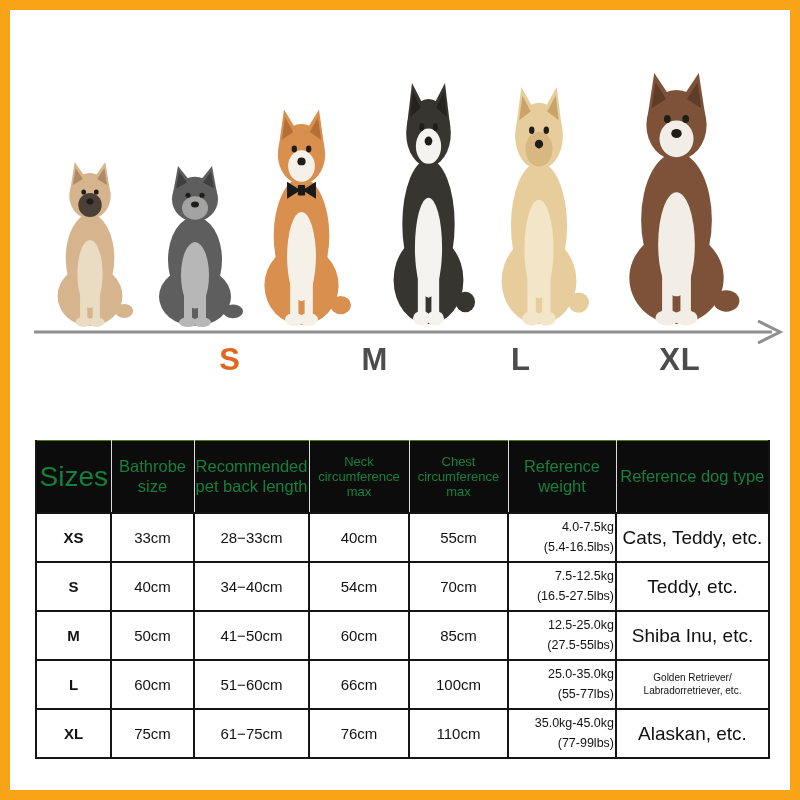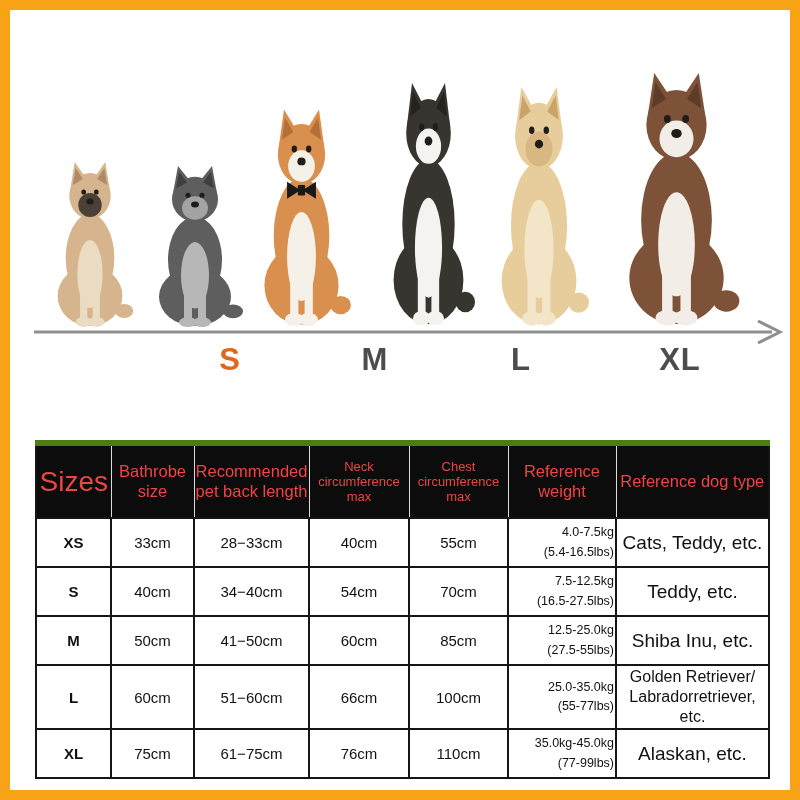--- a/index.html
+++ b/index.html
@@ -22,40 +22,40 @@
     letter-spacing:1px;
   }
   .table-wrap{position:absolute;left:25px;top:430px;}
   table.size-table{
     border-collapse:collapse;
     table-layout:fixed;
     width:733px;
     background:#fff;
   }
   table.size-table th{
-    background:#0c0c0c;color:#ef4444;
+    background:#0c0c0c;color:#15803d;
     font-weight:normal;font-size:16.5px;line-height:1.18;
     height:67px;padding:2px 1px;text-align:center;vertical-align:middle;
-    border-top:6px solid #4d7c0f;border-bottom:2px solid #141414;
+    border-top:1px solid #4d7c0f;border-bottom:2px solid #141414;
     border-right:1px solid #dcdcdc;
   }
   table.size-table th:first-child{border-left:2px solid #141414;}
   table.size-table th:last-child{border-right:2px solid #141414;}
   table.size-table th.th-sizes{font-size:28px;}
   table.size-table th.th-small{font-size:13px;}
   table.size-table td{
     border:2px solid #151515;
     height:43px;padding:1px 2px;
     text-align:center;vertical-align:middle;
     color:#111;font-size:15px;
   }
   table.size-table td.c-size{font-weight:bold;font-size:15px;}
   table.size-table td.c-weight{font-size:12.5px;line-height:1.55;padding:2px 1px;text-align:right;}
   table.size-table td.c-dogtype{font-size:19px;margin-left:12px;}
-  table.size-table td.c-dogtype.small{font-size:16px;line-height:1.25;}
+  table.size-table td.c-dogtype.small{font-size:10px;line-height:1.25;}
 </style>
 </head>
 <body>
 
 <div class="frame">
 
   <div class="scene">
     <div id="dogs-layer">
         <svg viewBox="0 0 100 170" preserveAspectRatio="none" class="dog" style="left: 35px; top: 150px; width: 90px; height: 170px;">
           <ellipse cx="88" cy="151" rx="10" ry="7" fill="#d6b48e"></ellipse>

